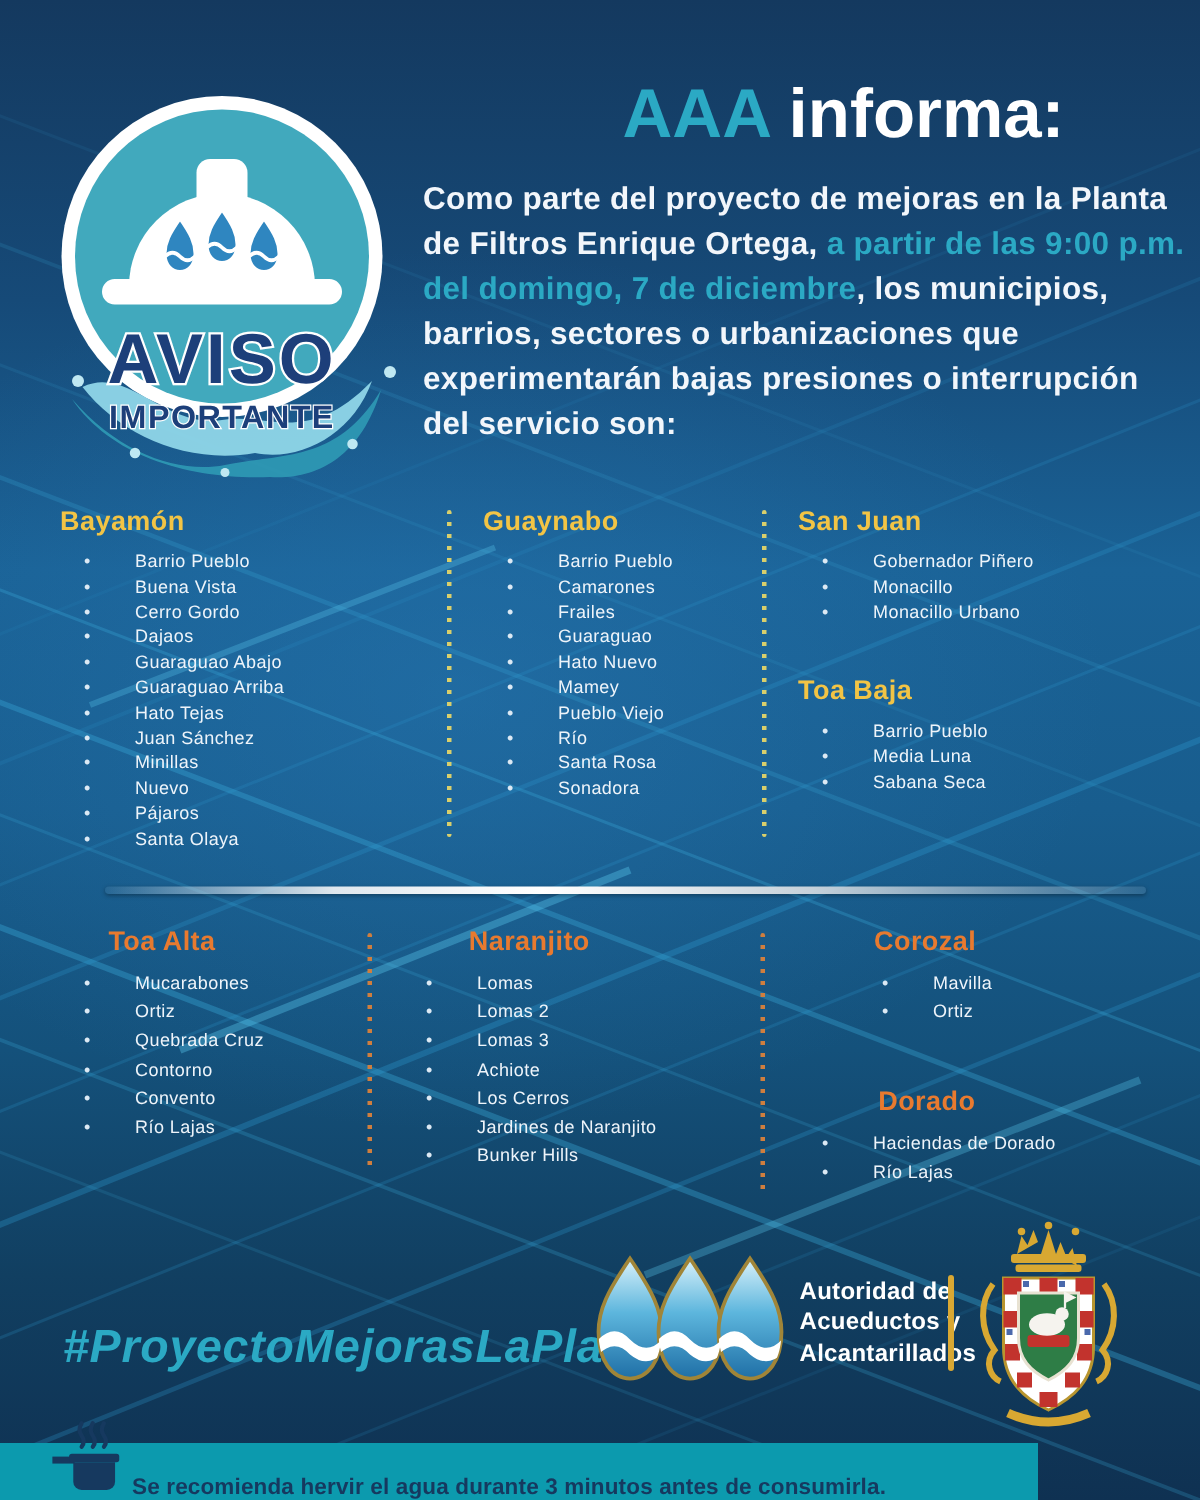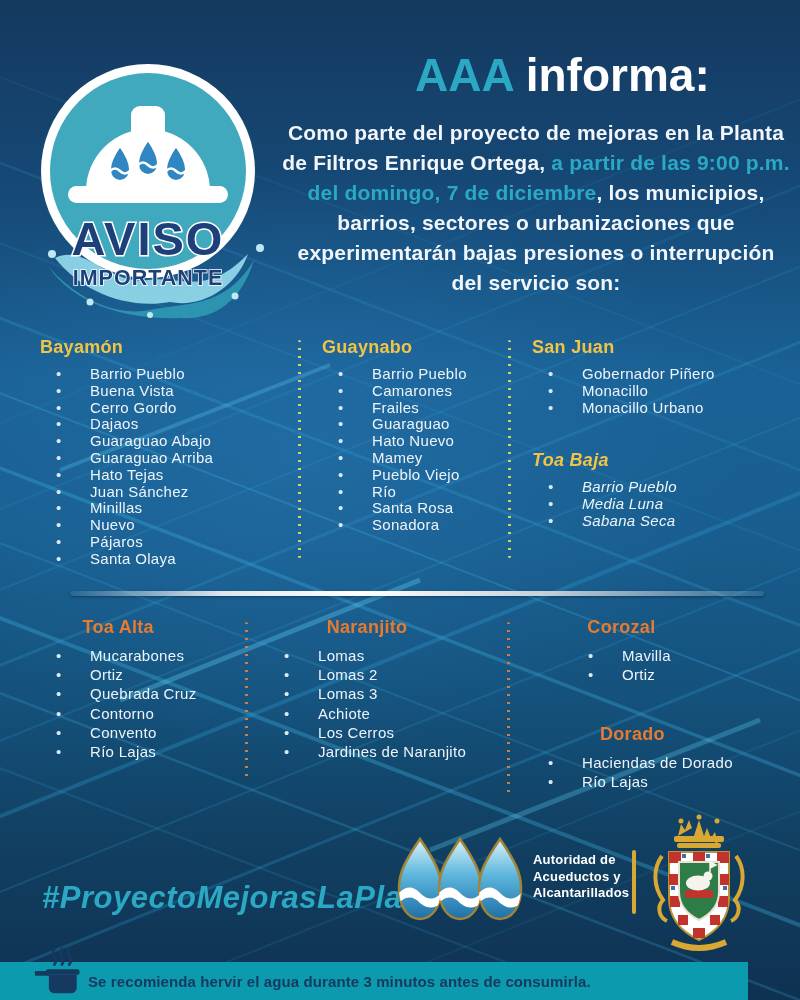--- a/index.html
+++ b/index.html
@@ -15,57 +15,57 @@
       linear-gradient(180deg, #14395f 0%, #164a78 20%, #1a6296 38%, #185d8e 54%, #14517b 70%, #113f61 85%, #0f3152 100%);
   }
   .grid-bg { position:absolute; inset:0; }
 
   
   .headline { position:absolute; left:415px; top:48px; width:375px; text-align:left;
     font-size:46px; font-weight:bold; color:#ffffff; letter-spacing:0; }
   .headline .brand { color:#2ba9c4; }
 
   
-  .intro { position:absolute; left:282px; top:118px; width:508px; text-align:center;
+  .intro { position:absolute; left:282px; top:118px; width:508px; 
     font-size:21px; font-weight:bold; color:#f2f6fb; line-height:30px; letter-spacing:.2px; }
   .intro .hl { color:#2ba9c4; }
 
   
   .badge { position:absolute; left:30px; top:58px; width:240px; height:262px; }
 
   
   .muni { position:absolute; }
   .muni h3 { font-size:18px; font-weight:bold; letter-spacing:.3px; margin-bottom:8px; }
   .muni.yellow h3 { color:#f2c445; }
   .muni.orange h3 { color:#e87a2f;text-align:center; }
   .muni ul { list-style:none; }
-  .muni li { position:relative; padding-left:50px; color:#eef4fa; font-size:15px; letter-spacing:.3px; }
+  .muni li { position:relative; padding-left:50px; color:#eef4fa; font-size:12px; letter-spacing:.3px; }
   .muni li::before { content:"•"; position:absolute; left:16px; color:#dce9f4; }
   .muni.r1 li { line-height:16.8px; }
   .muni.r2 li { line-height:19.2px; }
 
   .vdots { position:absolute; width:2.5px; border-radius:2px; }
   .vdots.yellow { background:repeating-linear-gradient(to bottom,#d9cf6b 0 2.5px, rgba(0,0,0,0) 2.5px 8px); }
   .vdots.orange { background:repeating-linear-gradient(to bottom,#cf7e3e 0 2.5px, rgba(0,0,0,0) 2.5px 8px); }
 
   .hdivider { position:absolute; left:70px; top:591px; width:694px; height:5px; border-radius:3px;
     background:linear-gradient(90deg, rgba(255,255,255,.06), #dfe7ee 22%, #ffffff 42%, #c6d1da 68%, rgba(255,255,255,.10));
     box-shadow:0 1px 3px rgba(0,0,0,.35); }
 
   
   .hashtag { position:absolute; left:42px; top:880px; font-size:31px; font-weight:bold; font-style:italic;
     color:#2ba9c4; letter-spacing:.5px; }
   .drops-logo { position:absolute; left:395px; top:833px; width:130px; height:97px; }
   .authority { position:absolute; left:533px; top:852px; width:112px; color:#ffffff;
-    font-size:13px; font-weight:bold; line-height:1.28; letter-spacing:.2px; }
+    font-size:16px; font-weight:bold; line-height:1.28; letter-spacing:.2px; }
   .gold-sep { position:absolute; left:632px; top:850px; width:3.5px; height:64px; background:#d9a833; border-radius:2px; }
   .coat { position:absolute; left:648px; top:808px; width:102px; height:146px; }
 
-  .advisory-bar { position:absolute; left:0; top:962px; width:748px; height:38px; background:#0c9aae;
-    display:flex; align-items:center; }
+  .advisory-bar { position:absolute; left:0; top:962px; width:692px; height:38px; background:#0c9aae;
+    display:flex; align-items:flex-end; }
   .advisory-bar .pot { position:absolute; left:34px; top:-16px; width:52px; height:52px; }
   .advisory-text { margin-left:88px; color:#16395f; font-size:15px; font-weight:bold; letter-spacing:.1px; }
 </style>
 </head>
 <body>
 
 <div class="poster">
 
   <svg class="grid-bg" viewBox="0 0 800 1000" width="800" height="1000">
     <g stroke="#3fb7e6" transform="rotate(21 400 520)">
@@ -165,21 +165,21 @@
       </ul>
   </div>
   <div class="muni yellow r1" style="left:532px; top:337px;">
     <h3>San Juan</h3>
     <ul>
         <li>Gobernador Piñero</li>
         <li>Monacillo</li>
         <li>Monacillo Urbano</li>
       </ul>
   </div>
-  <div class="muni yellow r1" style="left:532px; top:450px;font-style:italic;">
+  <div class="muni yellow r1" style="left:532px; top:450px;">
     <h3>Toa Baja</h3>
     <ul>
         <li>Barrio Pueblo</li>
         <li>Media Luna</li>
         <li>Sabana Seca</li>
       </ul>
   </div>
   <div class="vdots yellow" style="left:298px; top:340px; height:218px;"></div>
   <div class="vdots yellow" style="left:508px; top:340px; height:218px;"></div>
 
@@ -198,20 +198,21 @@
   </div>
   <div class="muni orange r2" style="left:268px; top:617px;">
     <h3>Naranjito</h3>
     <ul>
         <li>Lomas</li>
         <li>Lomas 2</li>
         <li>Lomas 3</li>
         <li>Achiote</li>
         <li>Los Cerros</li>
         <li>Jardines de Naranjito</li>
+        <li>Bunker Hills</li>
       </ul>
   </div>
   <div class="muni orange r2" style="left:532px; top:617px;margin-left:40px;">
     <h3>Corozal</h3>
     <ul>
         <li>Mavilla</li>
         <li>Ortiz</li>
       </ul>
   </div>
   <div class="muni orange r2" style="left:532px; top:724px;">

